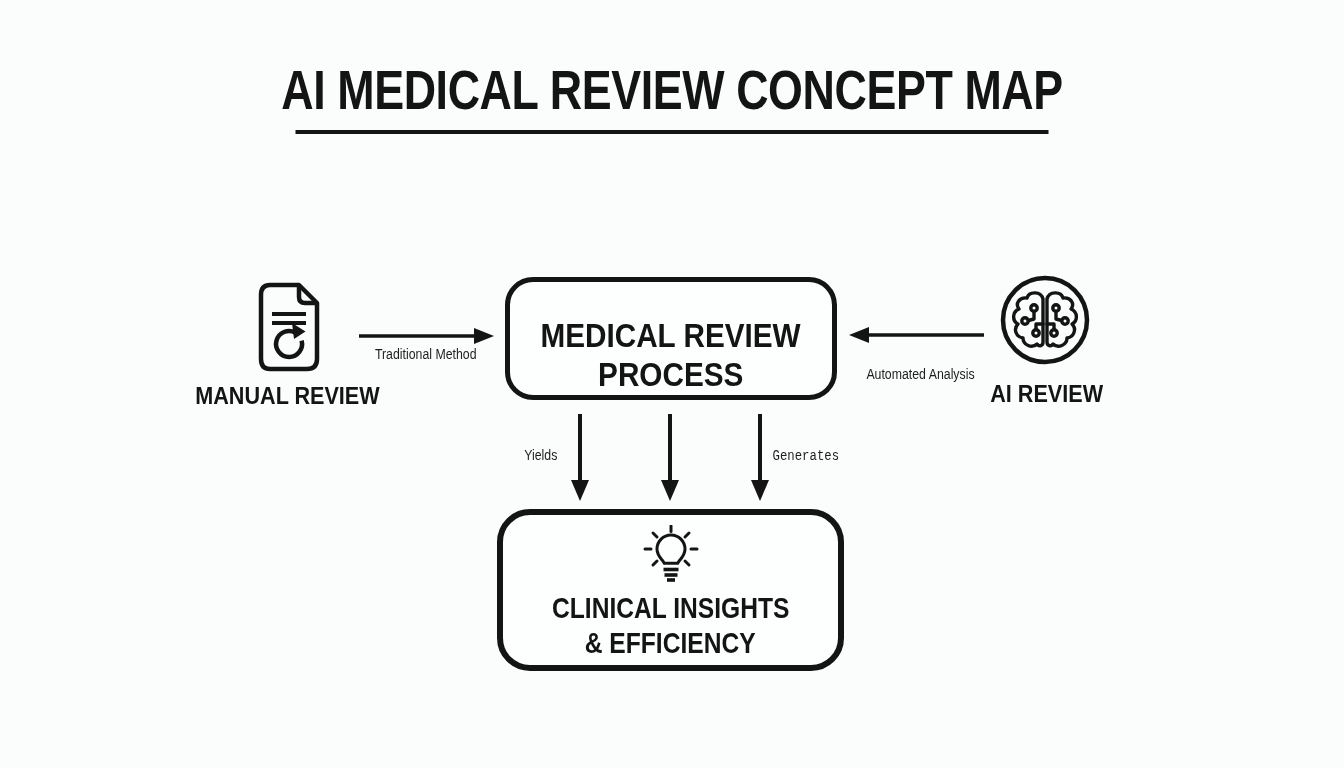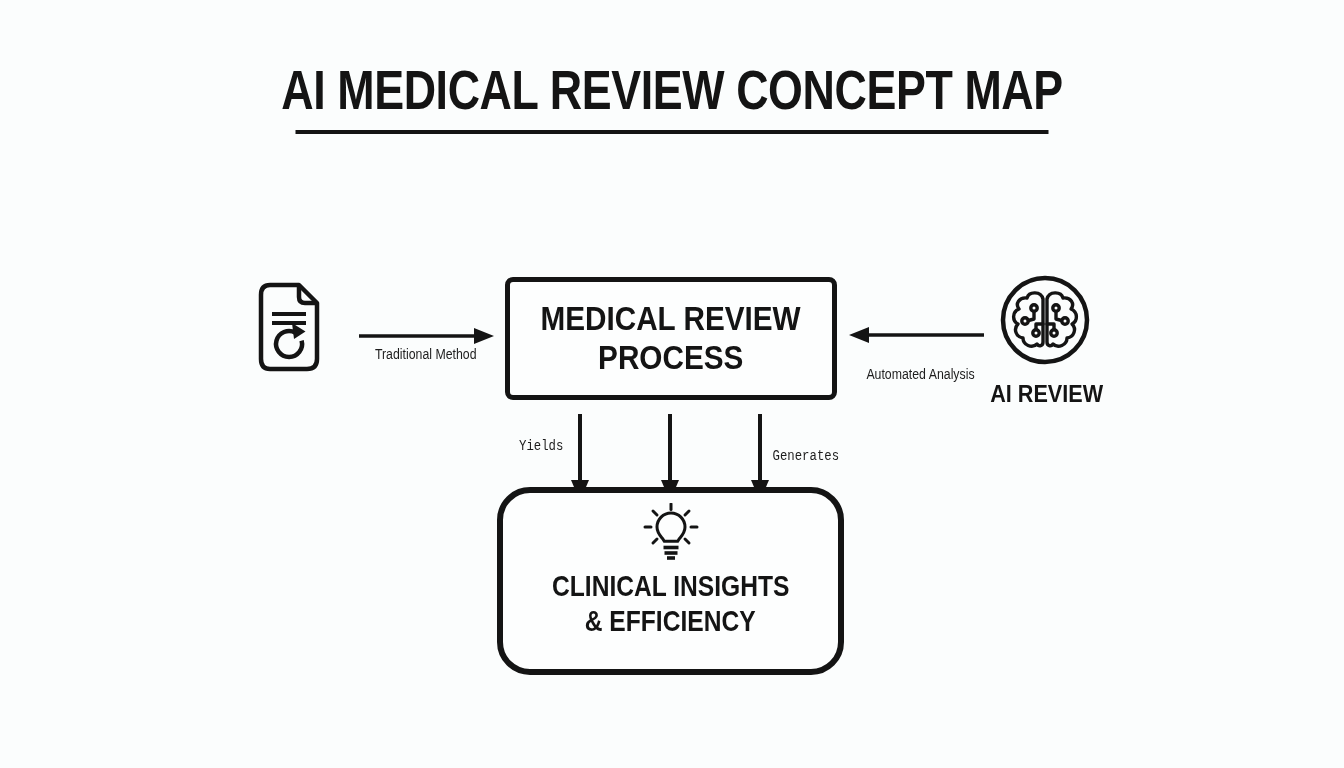--- a/index.html
+++ b/index.html
@@ -44,37 +44,37 @@
     font-size: 24px;
     font-weight: bold;
     text-align: center;
     line-height: 1;
   }
   .node-caption .cond { transform: scaleX(0.9); }
 
   
   .box {
     border: 5px solid #141414;
-    border-radius: 8px;
+    border-radius: 28px;
     background: #fdfefe;
     display: flex;
     flex-direction: column;
     align-items: center;
-    justify-content: center;
+    justify-content: flex-end;
     text-align: center;
   }
   .box .line {
     font-size: 33px;
     font-weight: bold;
     line-height: 1.18;
     transform: scaleX(0.9);
   }
   .box-process { top: 277px; left: 505px; width: 332px; height: 123px; }
   .box-insights {
-    top: 487px; left: 497px; width: 347px; height: 188px;
+    top: 509px; left: 497px; width: 347px; height: 162px;
     border-width: 6px; border-radius: 33px;
     justify-content: flex-start;
     padding-top: 10px;
   }
   .box-insights .line { font-size: 30px; transform: scaleX(0.82); line-height: 1.15; }
   .box-insights .bulb { margin-bottom: 4px; }
 
   
   .edge-label {
     font-size: 14px;
@@ -100,20 +100,23 @@
 
   <div class="abs" style="top:281px; left:256px;">
     <svg width="66" height="92" viewBox="0 0 66 92">
       <path class="stroke" stroke-width="4.5" stroke-linejoin="round" d="M14 4 H43 L61 22 V78 Q61 88 51 88 H14 Q5 88 5 78 V14 Q5 4 14 4 Z"></path>
       <path class="stroke" stroke-width="4.5" stroke-linejoin="round" d="M43 4 V16 Q43 22 49 22 H61"></path>
       <line class="stroke" stroke-width="4" x1="16" y1="33" x2="50" y2="33"></line>
       <line class="stroke" stroke-width="4" x1="16" y1="42" x2="50" y2="42"></line>
       <path class="stroke" stroke-width="4.5" d="M45.6 59.6 A13 13 0 1 1 39.5 51.7"></path>
       <path class="fillink" d="M36 42 L49.5 50.5 L38 58 Z"></path>
     </svg>
+  </div>
+  <div class="abs node-caption" style="top:384px; left:180px; width:215px;">
+    <span class="cond">MANUAL REVIEW</span>
   </div>
 
   <svg class="abs" style="top:325px; left:358px;" width="136" height="22" viewBox="0 0 136 22">
     <line class="stroke" stroke-width="3.5" x1="1" y1="11" x2="117" y2="11"></line>
     <polygon class="fillink" points="116,3 136,11 116,19"></polygon>
   </svg>
   <div class="abs edge-label" style="top:347px; left:351px; width:150px;">
     <span class="cond">Traditional Method</span>
   </div>
 
@@ -161,21 +164,21 @@
   </svg>
   <svg class="abs" style="top:412px; left:659px;" width="22" height="90" viewBox="0 0 22 90">
     <line class="stroke" stroke-width="4" x1="11" y1="2" x2="11" y2="70"></line>
     <polygon class="fillink" points="2,68 20,68 11,89"></polygon>
   </svg>
   <svg class="abs" style="top:412px; left:749px;" width="22" height="90" viewBox="0 0 22 90">
     <line class="stroke" stroke-width="4" x1="11" y1="2" x2="11" y2="70"></line>
     <polygon class="fillink" points="2,68 20,68 11,89"></polygon>
   </svg>
 
-  <div class="abs edge-label" style="top:439px; left:481px; width:120px;font-family:Liberation Mono, monospace;">
+  <div class="abs edge-label" style="top:448px; left:481px; width:120px;">
     <span class="cond">Yields</span>
   </div>
   <div class="abs edge-label" style="top:449px; left:746px; width:120px;font-family:Liberation Mono, monospace;">
     <span class="cond">Generates</span>
   </div>
 
   <div class="abs box box-insights">
     <svg class="bulb" width="66" height="62" viewBox="0 0 66 62">
       <g class="stroke" stroke-width="3" stroke-linecap="round">
         <path d="M33 10 a14 14 0 0 1 14 14 c0 5.5 -3 8.5 -5.5 11.5 l-1.8 2.8 h-13.4 l-1.8 -2.8 c-2.5 -3 -5.5 -6 -5.5 -11.5 a14 14 0 0 1 14 -14 z"></path>

